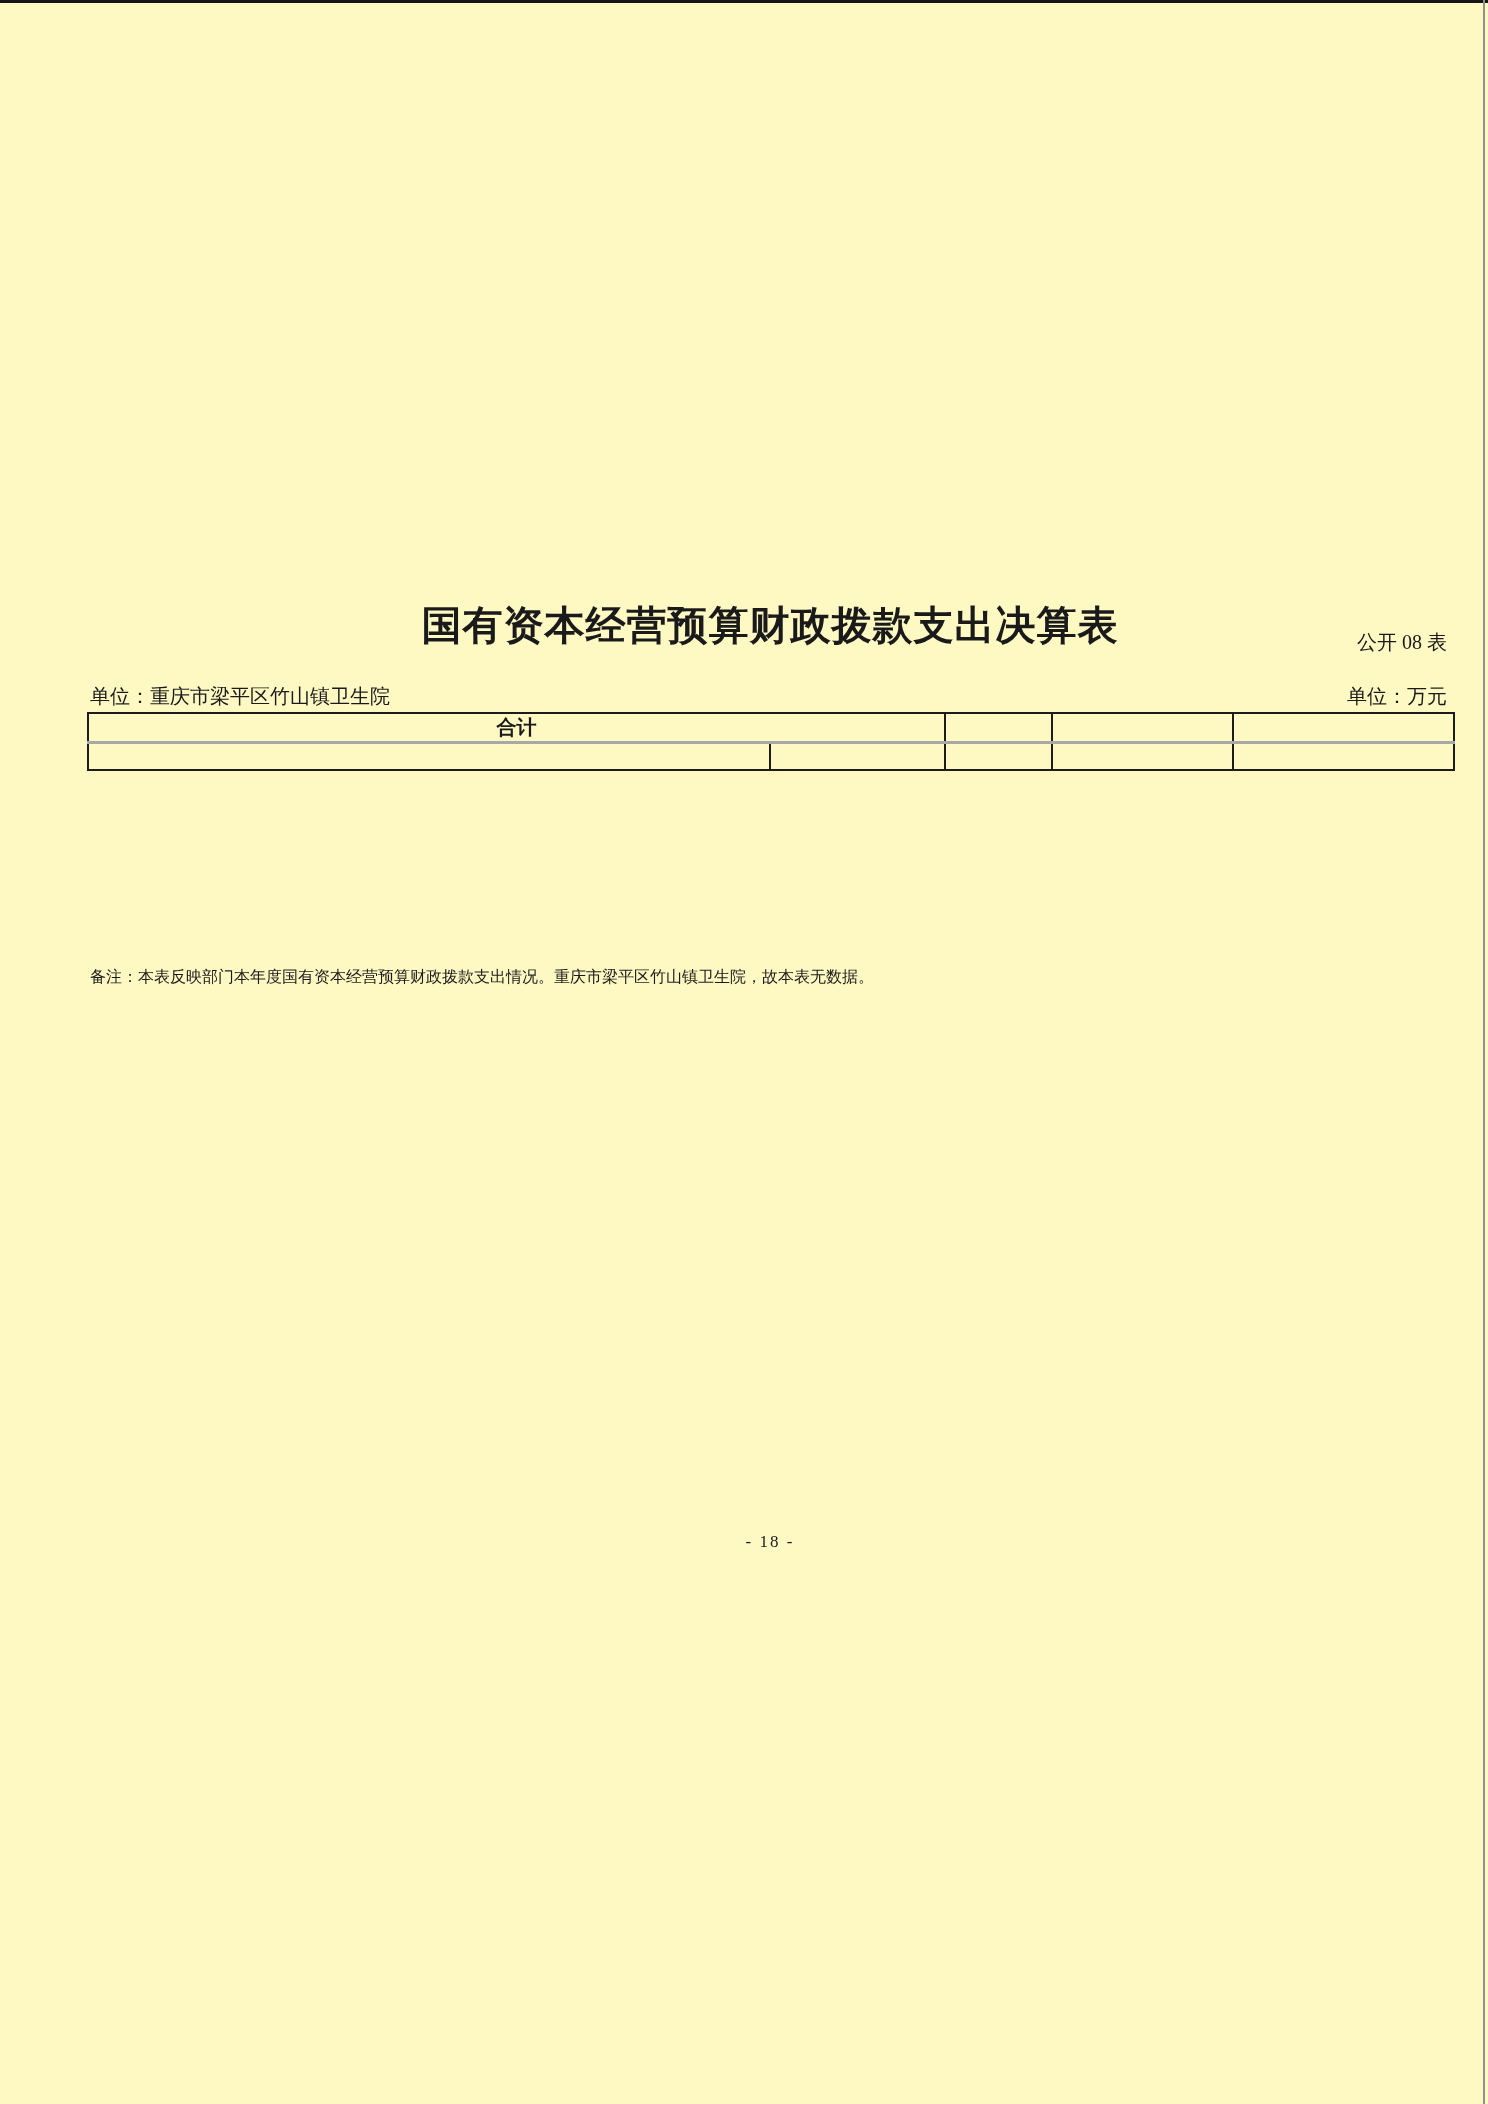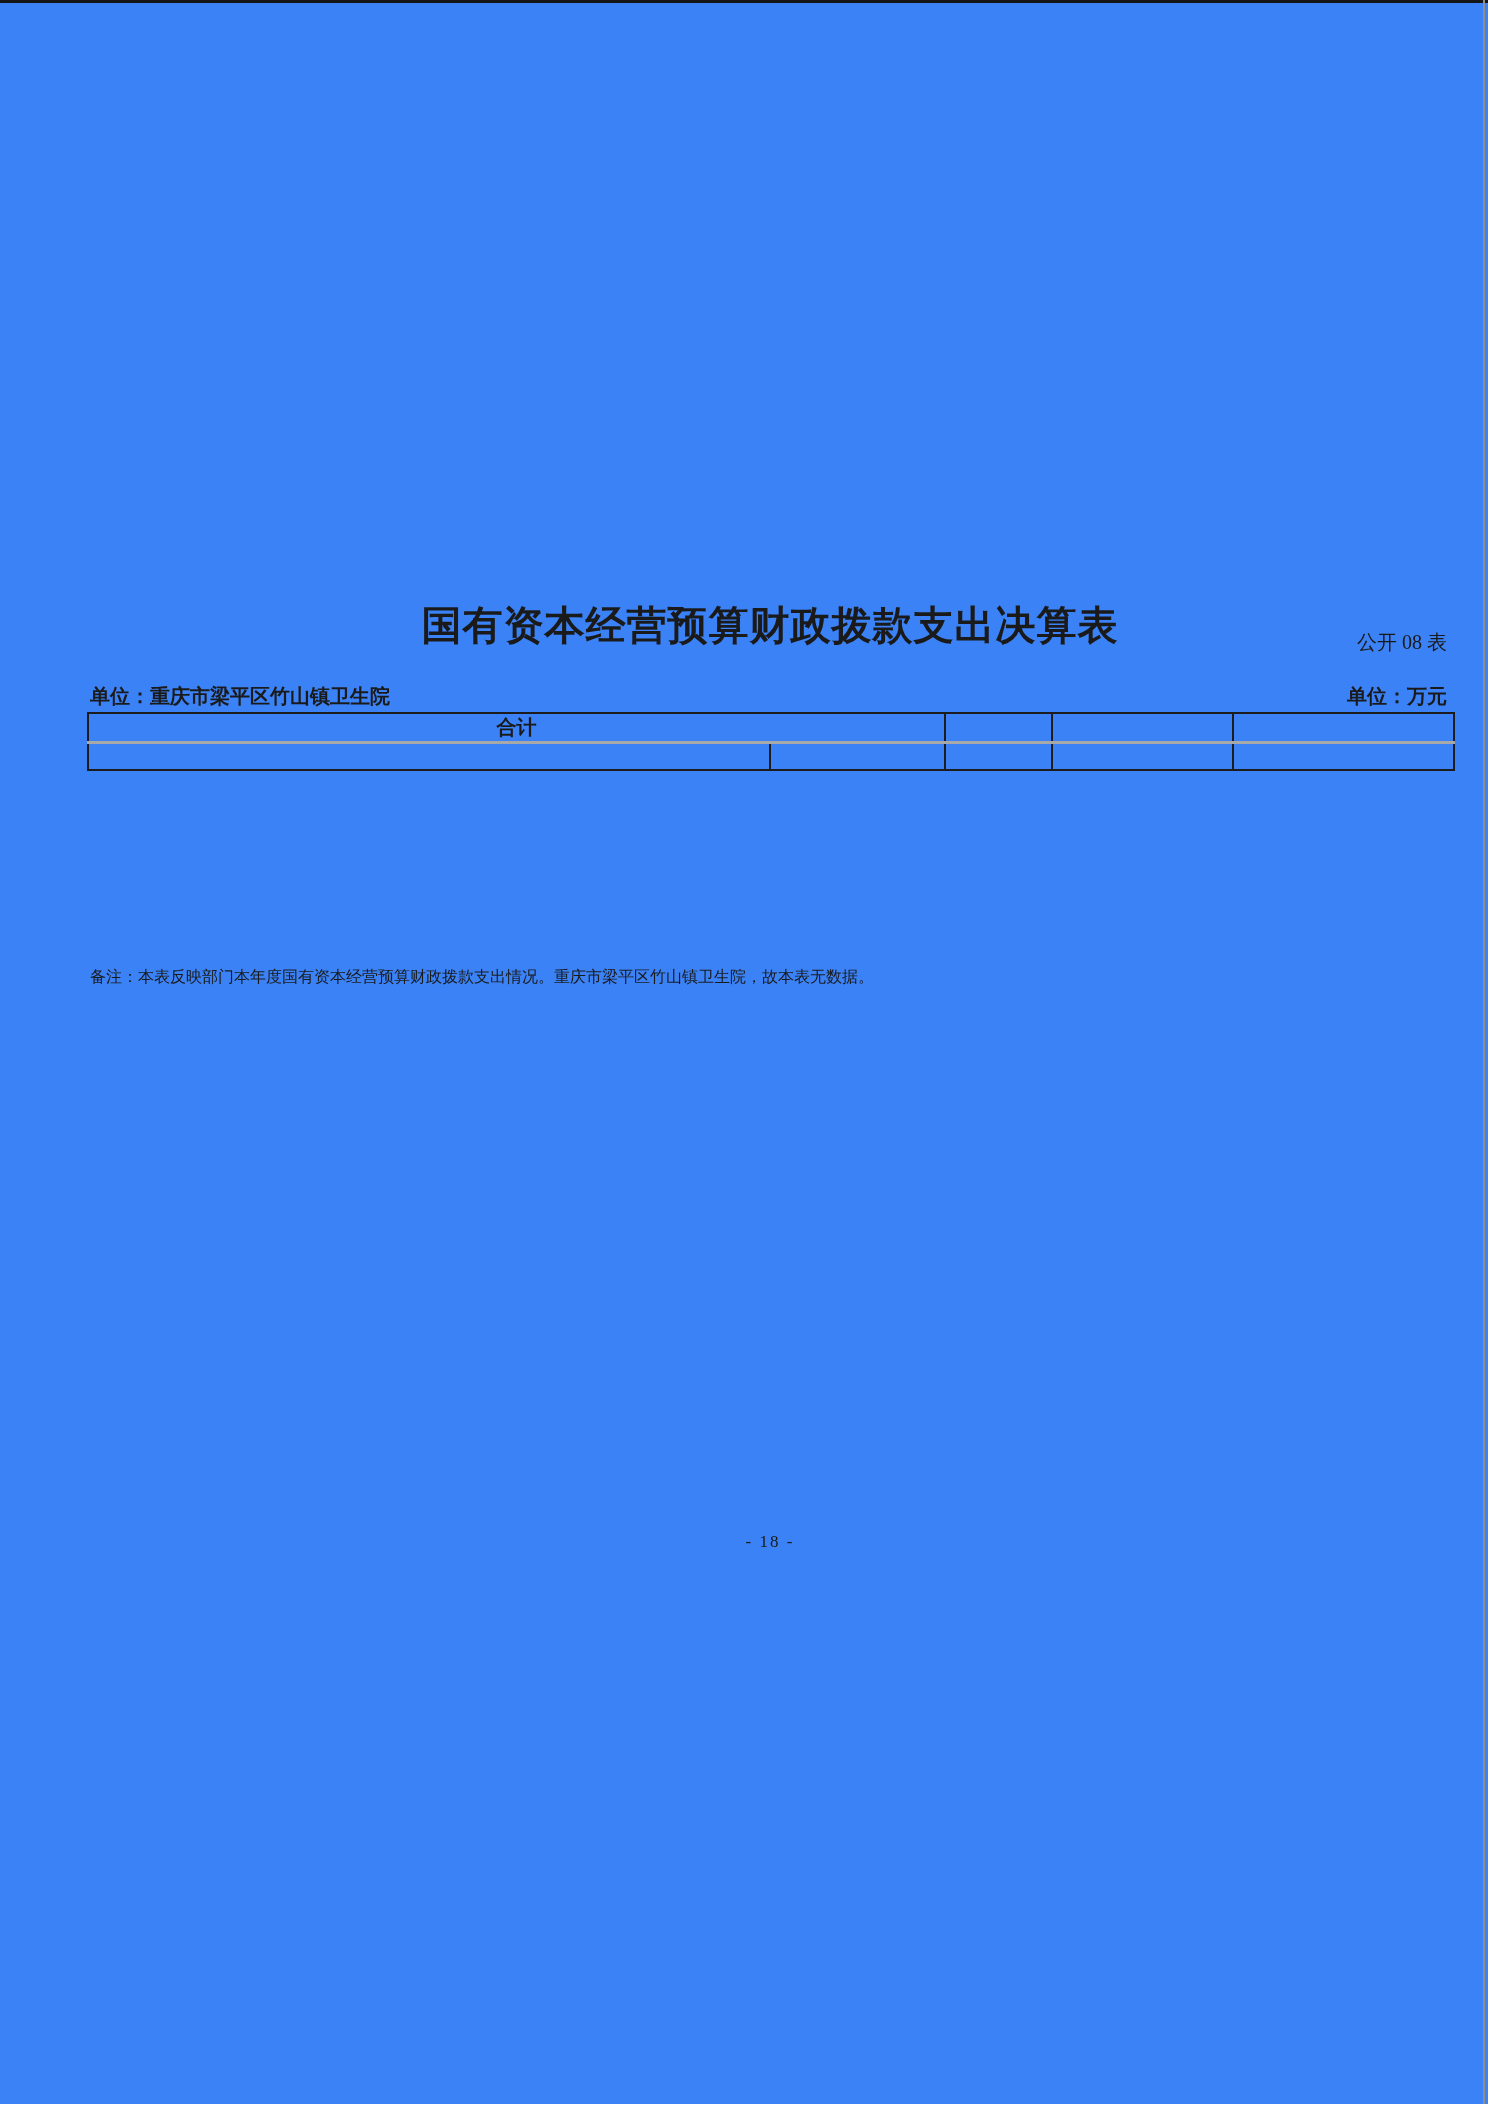--- a/index.html
+++ b/index.html
@@ -1,21 +1,21 @@
 <!DOCTYPE html>
 <html><head>
 <meta charset="utf-8">
 <style>
   * { margin: 0; padding: 0; box-sizing: border-box; }
   html, body { background: #ffffff; }
   .page {
     position: relative;
     width: 1488px;
     height: 2104px;
-    background: #3b82f6;
+    background: #fef9c3;
     font-family: "Liberation Serif", "DejaVu Serif", serif;
     color: #1a1a1a;
     overflow: hidden;
   }
   .top-edge {
     position: absolute;
     left: 0; top: 0;
     width: 100%; height: 3px;
     background: #161616;
   }
@@ -44,21 +44,20 @@
     text-align: right;
   }
   .unit-row {
     position: absolute;
     left: 90px; top: 683px;
     width: 1357px;
     display: flex;
     justify-content: space-between;
     font-size: 20px;
     line-height: 26px;
-    font-weight: bold;
   }
   .main-table {
     position: absolute;
     left: 87px; top: 712px;
     width: 1366px;
     border-collapse: collapse;
     table-layout: fixed;
   }
   .main-table td {
     border: 2px solid #1c1c1c;

